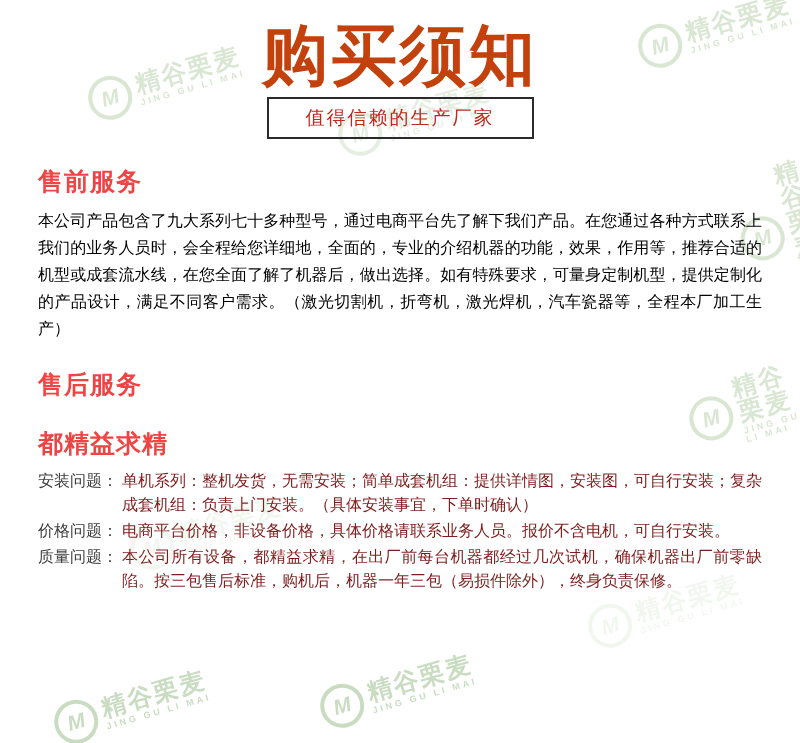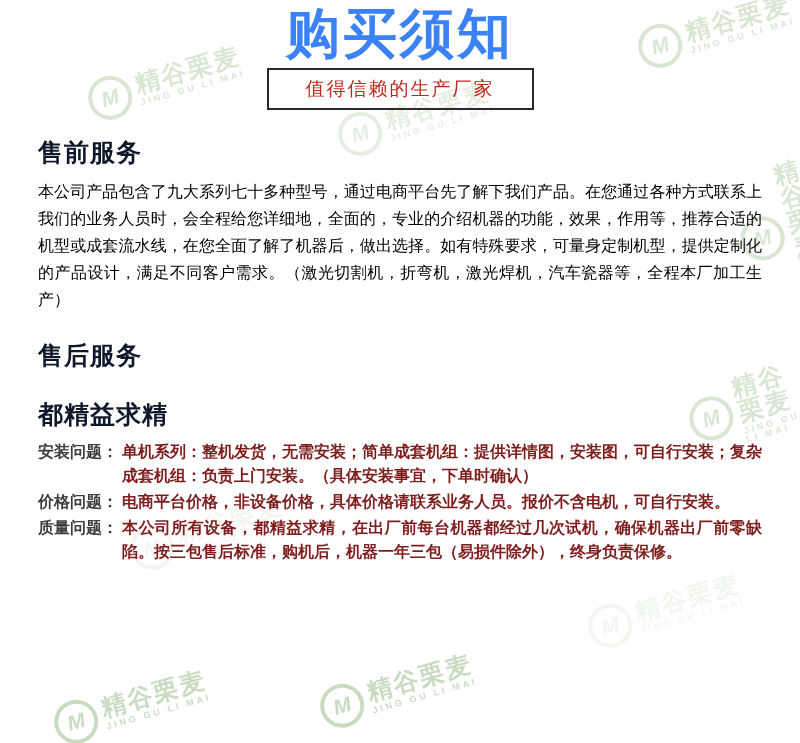--- a/index.html
+++ b/index.html
@@ -7,54 +7,54 @@
     position:relative;
     width:800px;height:743px;
     margin:0 auto;
     background:#ffffff;
     overflow:hidden;
     font-family:"Liberation Serif","DejaVu Serif",serif;
     color:#3d3d3d;
   }
   .content{position:relative;z-index:2;padding:0 38px;}
   .page-title{
-    margin-top:4px;
+    margin-top:20px;
     text-align:center;
     font-family:"Liberation Sans","DejaVu Sans",sans-serif;
-    font-size:54px;
+    font-size:66px;
     font-weight:900;
     letter-spacing:3px;
-    color:#3b82f6;
+    color:#c2410c;
     line-height:1.08;
   }
   .subtitle-box{
     display:table;
     margin:6px auto 0 auto;
     padding:6px 37px;
     border:2px solid #2a2a2a;
     background:transparent;
     font-size:19px;
     letter-spacing:2px;
     color:#c0281e;
   }
   .section-heading{
     margin:26px 0 9px 0;
     font-family:"Liberation Sans","DejaVu Sans",sans-serif;
     font-size:25px;
     font-weight:800;
-    color:#0f172a;
+    color:#ef4444;
     letter-spacing:1px;
   }
   .section-body{
     font-size:16px;
     line-height:27px;
     text-align:justify;
     color:#000000;
   }
-  .tips{margin-top:8px;font-weight:bold;}
+  .tips{margin-top:8px;}
   .tip-row{
     display:flex;
     align-items:flex-start;
     font-size:16px;
     line-height:24px;
     margin-bottom:2px;
   }
   .tip-label{
     flex:0 0 84px;
     color:#3d3d3d;

